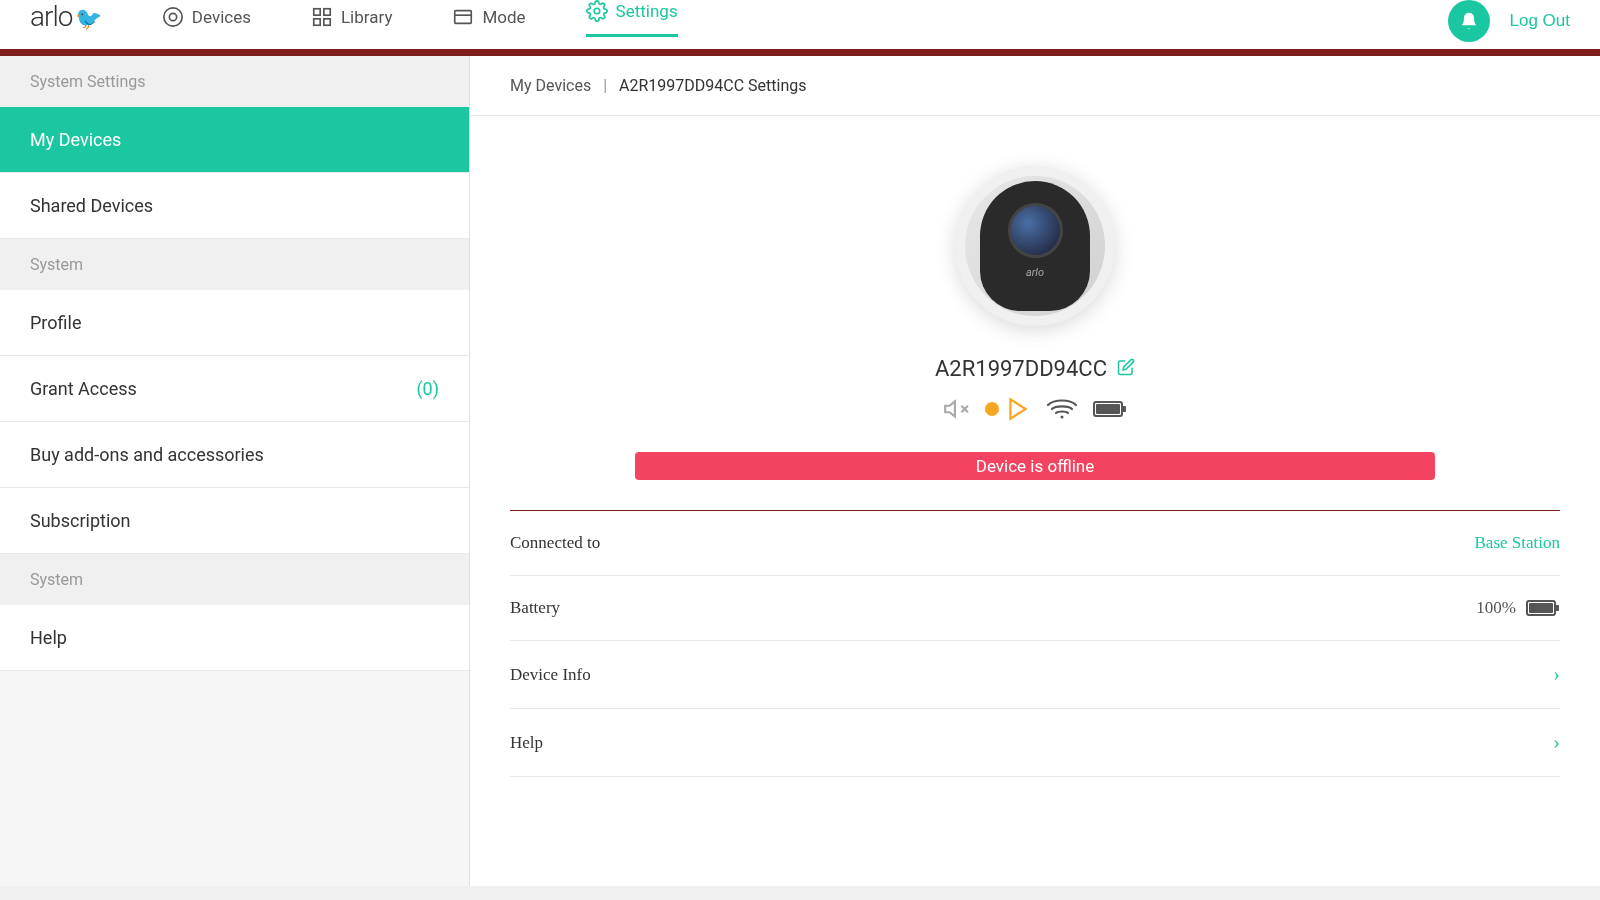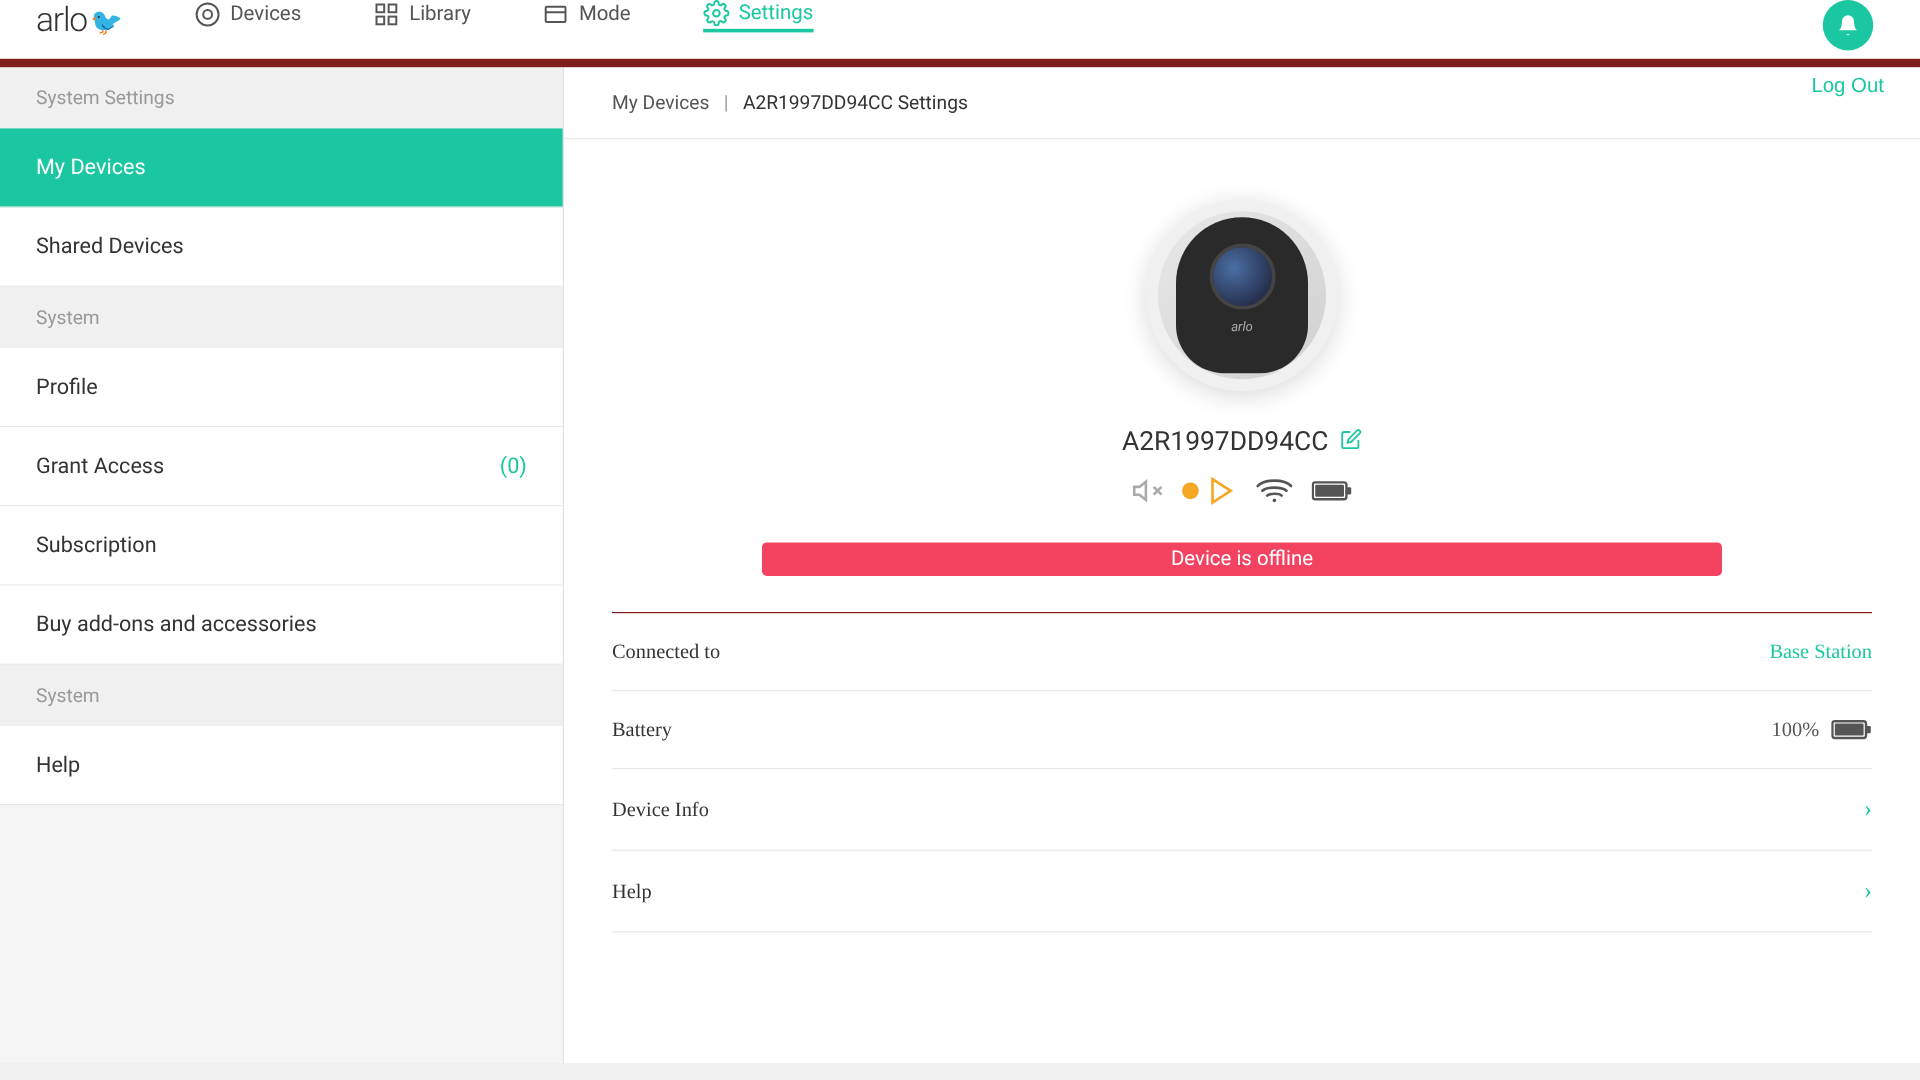--- a/index.html
+++ b/index.html
@@ -44,29 +44,28 @@
       gap: 8px;
       color: #555;
       font-size: 17px;
       cursor: pointer;
       text-decoration: none;
       padding-bottom: 4px;
     }
     .nav-item.active {
       color: #1ac7a0;
       border-bottom: 3px solid #1ac7a0;
-      padding-bottom: 2px;
+      padding-bottom: 12px;
     }
     .nav-item svg { width: 22px; height: 22px; }
     .header-right {
       display: flex;
       align-items: center;
       gap: 20px;
       margin-left: auto;
-      flex-direction: column;
     }
     .notification-btn {
       width: 42px;
       height: 42px;
       border-radius: 50%;
       background: #1ac7a0;
       display: flex;
       align-items: center;
       justify-content: center;
       cursor: pointer;
@@ -349,22 +348,22 @@
     <div class="sidebar-section-header">System Settings</div>
     <div class="sidebar-item active">My Devices</div>
     <div class="sidebar-item">Shared Devices</div>
 
     <div class="sidebar-section-header">System</div>
     <div class="sidebar-item">Profile</div>
     <div class="sidebar-item sidebar-item-with-badge">
       <span>Grant Access</span>
       <span class="badge">(0)</span>
     </div>
+    <div class="sidebar-item">Buy add-ons and accessories</div>
     <div class="sidebar-item">Subscription</div>
-    <div class="sidebar-item">Buy add-ons and accessories</div>
 
     <div class="sidebar-section-header">System</div>
     <div class="sidebar-item">Help</div>
   </aside>
 
   <main class="content">
 
     <div class="breadcrumb">
       <span class="breadcrumb-link">My Devices</span>
       <span class="breadcrumb-sep">|</span>

